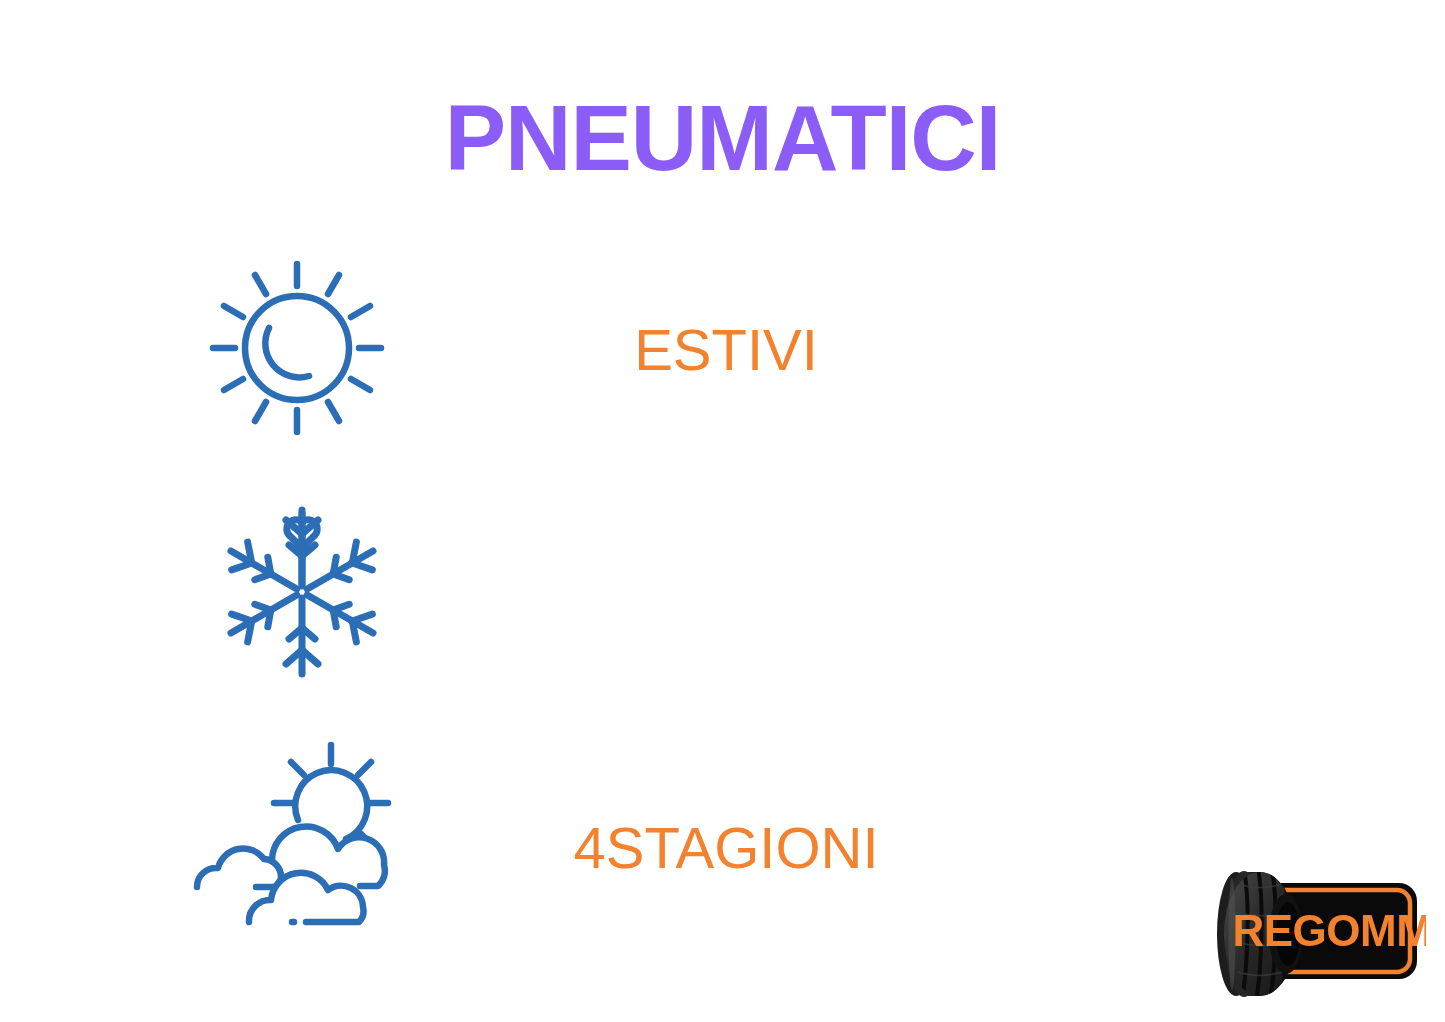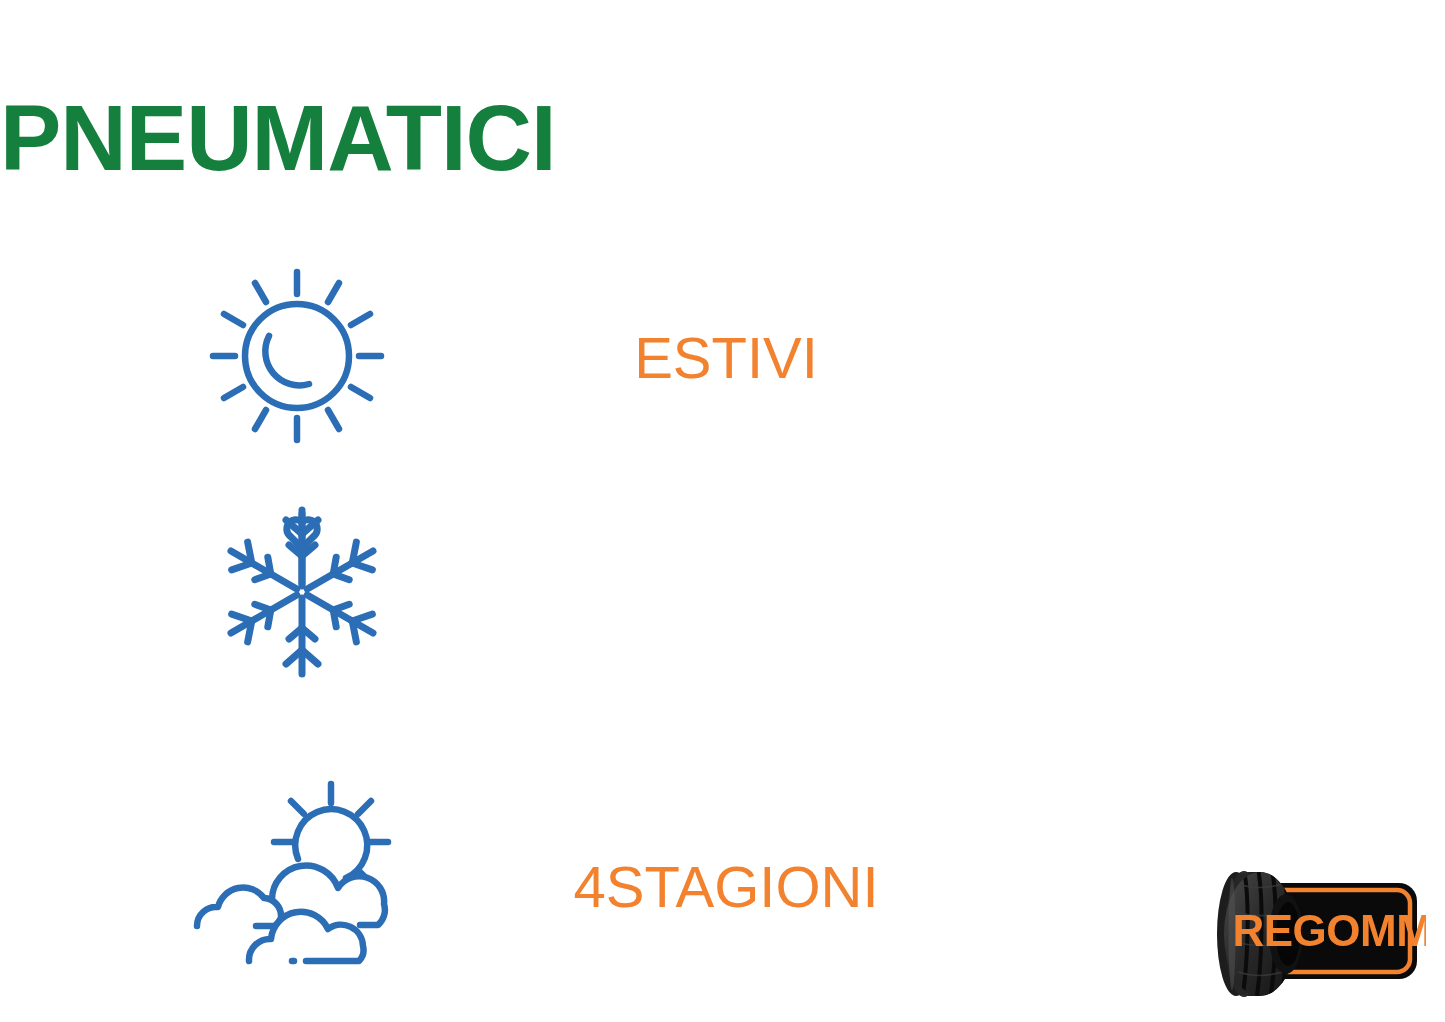--- a/index.html
+++ b/index.html
@@ -17,40 +17,41 @@
     background: #ffffff;
     overflow: hidden;
   }
 
   
   #page-title {
     position: absolute;
     left: 0;
     top: 92px;
     width: 1445px;
+    text-align: center;
     font-size: 92px;
     font-weight: 700;
     letter-spacing: -1px;
-    color: #15803d;
+    color: #8b5cf6;
     line-height: 1;
     white-space: nowrap;
   }
 
   
   .tyre-row {
     position: absolute;
     left: 0;
     width: 1445px;
     height: 200px;
     display: flex;
     align-items: center;
   }
-  #row-estivi     { top: 256px; }
+  #row-estivi     { top: 248px; }
   #row-invernali  { top: 492px; }
-  #row-4stagioni  { top: 768px; }
+  #row-4stagioni  { top: 729px; }
 
   .row-icon {
     position: absolute;
     display: flex;
     align-items: center;
     justify-content: center;
   }
   .row-icon svg { display: block; }
 
   #icon-sun-wrap      { left: 197px; top: 2px;  width: 200px; height: 196px; }

